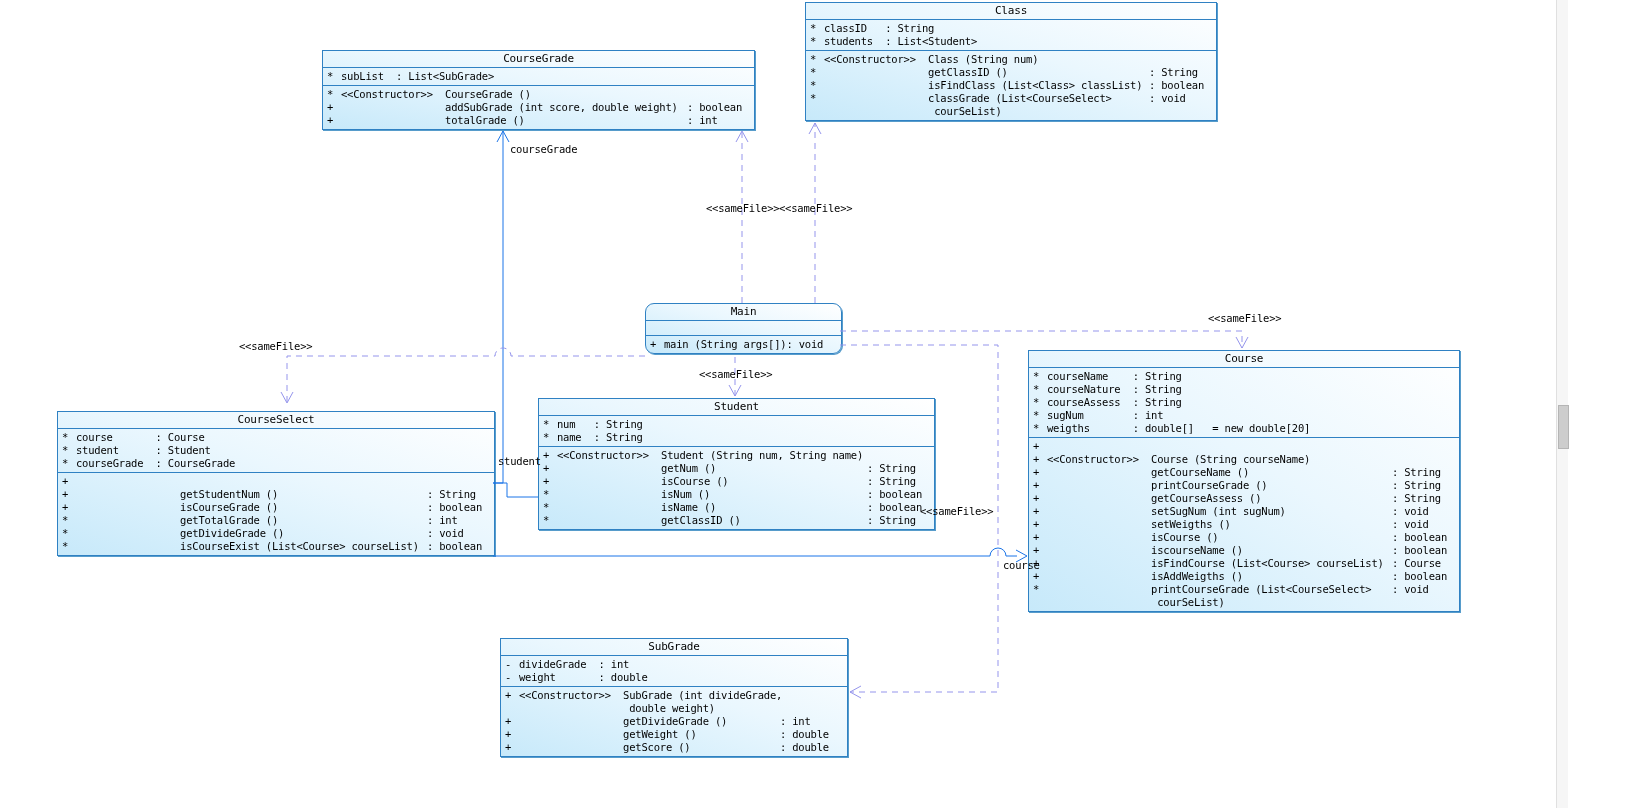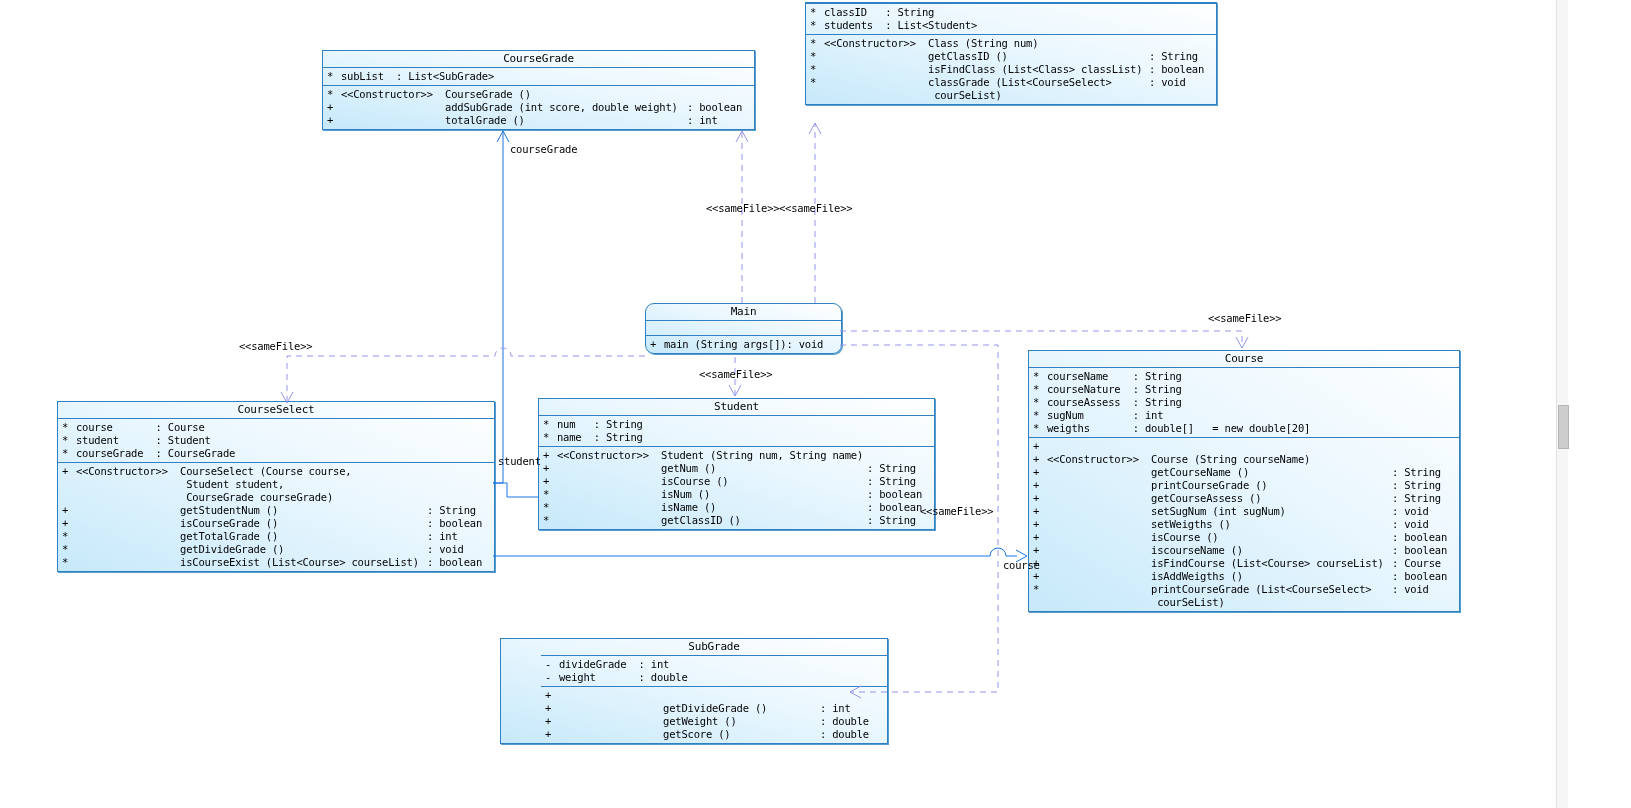--- a/index.html
+++ b/index.html
@@ -33,23 +33,23 @@
     font-size:10.5px;line-height:13px;letter-spacing:-0.2px;
   }
   .member-row .vis{width:14px;flex:none;}
   .member-row .sig{white-space:pre;flex:1 1 auto;}
   .member-row .type{white-space:pre;width:64px;flex:none;}
   
   #box-CourseGrade {left:322px;top:50px; width:431px;}
   #box-Class       {left:805px;top:2px;  width:410px;}
   #box-Main        {left:645px;top:303px;width:195px;border-radius:9px;}
   #box-Student     {left:538px;top:398px;width:395px;}
-  #box-CourseSelect{left:57px; top:401px;width:436px;}
+  #box-CourseSelect{left:57px; top:411px;width:436px;}
   #box-Course      {left:1028px;top:350px;width:430px;}
-  #box-SubGrade    {left:500px;top:638px;width:346px;padding-left:40px;}
+  #box-SubGrade    {left:500px;top:638px;width:346px;}
   
   #edges{position:absolute;left:0;top:0;z-index:4;pointer-events:none;}
   #edges path{fill:none;stroke-width:1;}
   #edges .solid {stroke:#1b74e8;}
   #edges .dashed{stroke:#9595ec;stroke-dasharray:6 5;}
   #edges .head{stroke-dasharray:none;}
   
   .edge-label{
     position:absolute;z-index:5;
     font-size:10.5px;line-height:11px;letter-spacing:-0.2px;
@@ -138,20 +138,21 @@
           <span class="type">: boolean</span>
         </div>
         <div class="member-row">
           <span class="vis">+</span>
           <span class="sig">                 totalGrade ()</span>
           <span class="type">: int</span>
         </div>
       </div>
   </div>
   <div class="uml-class" id="box-Class">
+    <div class="uml-title">Class</div>
     <div class="uml-attrs">
         <div class="member-row">
           <span class="vis">*</span>
           <span class="sig">classID   : String</span>
         </div>
         <div class="member-row">
           <span class="vis">*</span>
           <span class="sig">students  : List&lt;Student&gt;</span>
         </div>
       </div>
@@ -247,23 +248,20 @@
           <span class="sig">student      : Student</span>
         </div>
         <div class="member-row">
           <span class="vis">*</span>
           <span class="sig">courseGrade  : CourseGrade</span>
         </div>
       </div>
     <div class="uml-methods">
         <div class="member-row">
           <span class="vis">+</span>
-          <span class="sig">&lt;&lt;Constructor&gt;&gt;  CourseSelect (Course course,
-                  Student student,
-                  CourseGrade courseGrade)</span>
           <span class="type"></span>
         </div>
         <div class="member-row">
           <span class="vis">+</span>
           <span class="sig">                 getStudentNum ()</span>
           <span class="type">: String</span>
         </div>
         <div class="member-row">
           <span class="vis">+</span>
           <span class="sig">                 isCourseGrade ()</span>
@@ -381,20 +379,22 @@
           <span class="sig">divideGrade  : int</span>
         </div>
         <div class="member-row">
           <span class="vis">-</span>
           <span class="sig">weight       : double</span>
         </div>
       </div>
     <div class="uml-methods">
         <div class="member-row">
           <span class="vis">+</span>
+          <span class="sig">&lt;&lt;Constructor&gt;&gt;  SubGrade (int divideGrade,
+                  double weight)</span>
           <span class="type"></span>
         </div>
         <div class="member-row">
           <span class="vis">+</span>
           <span class="sig">                 getDivideGrade ()</span>
           <span class="type">: int</span>
         </div>
         <div class="member-row">
           <span class="vis">+</span>
           <span class="sig">                 getWeight ()</span>

